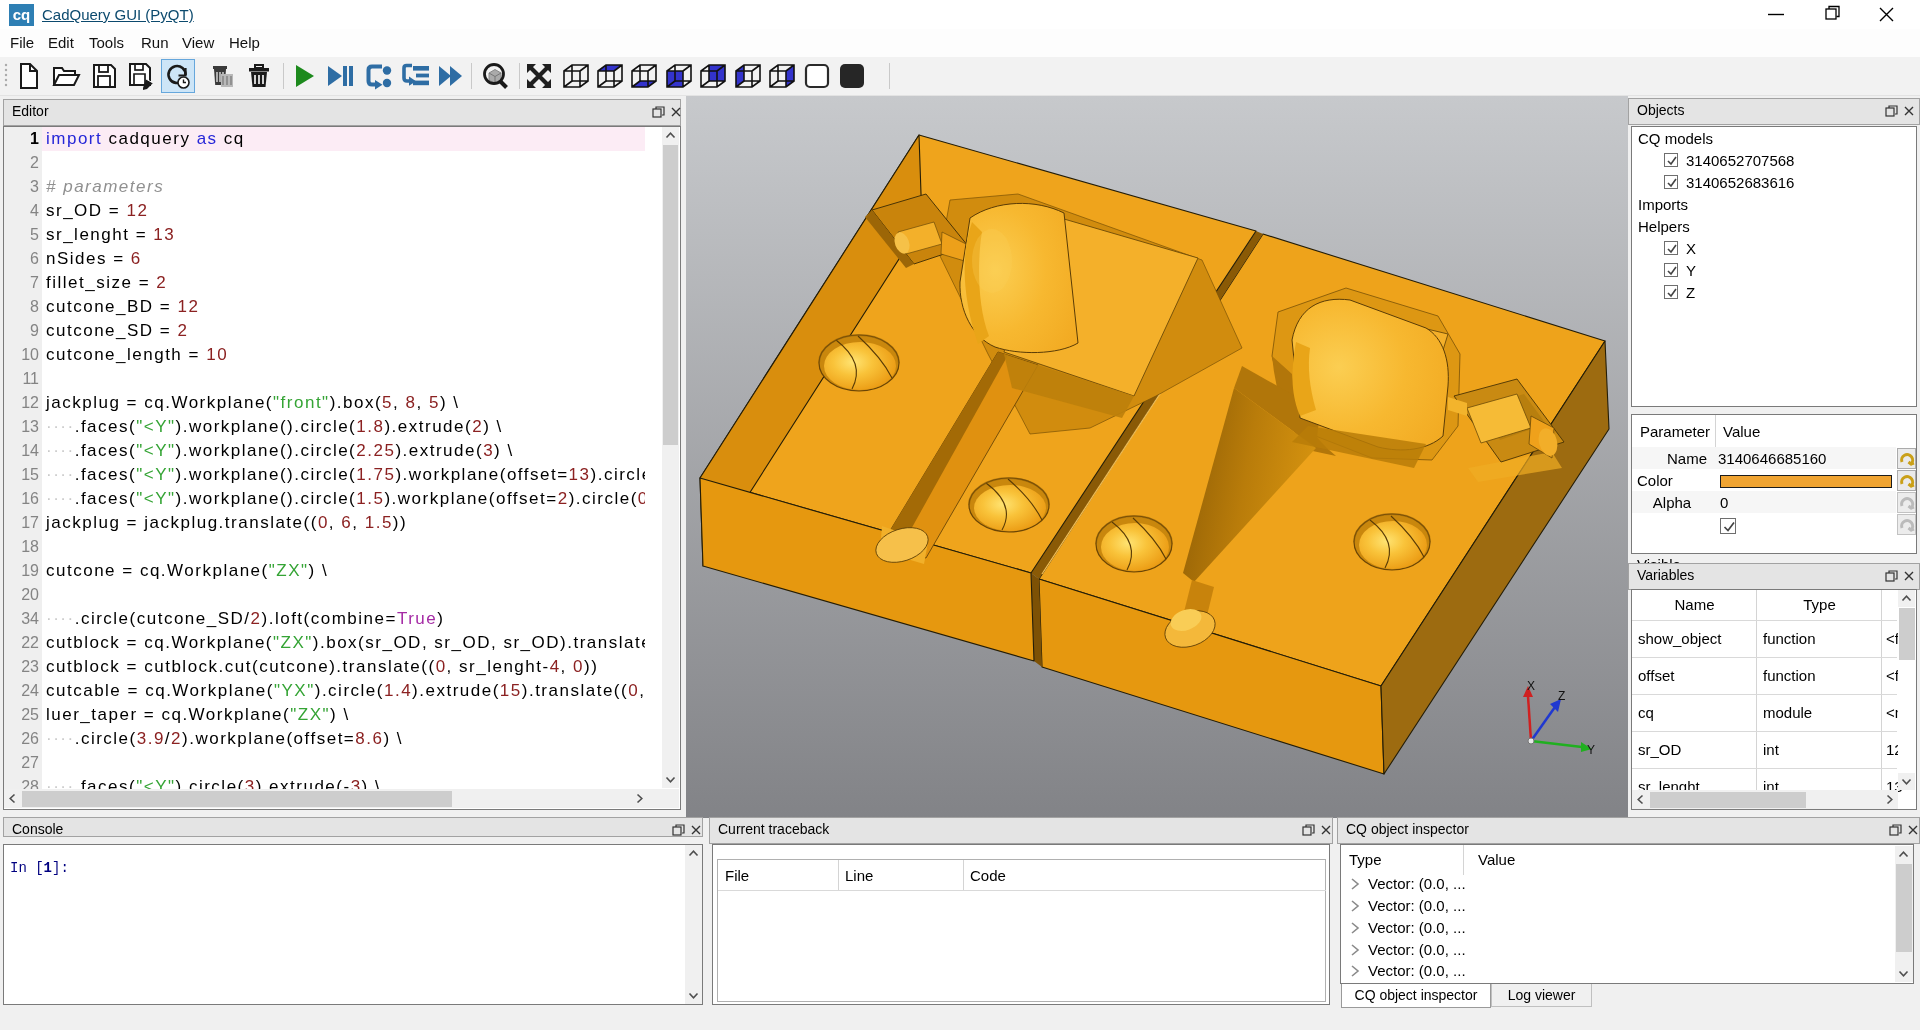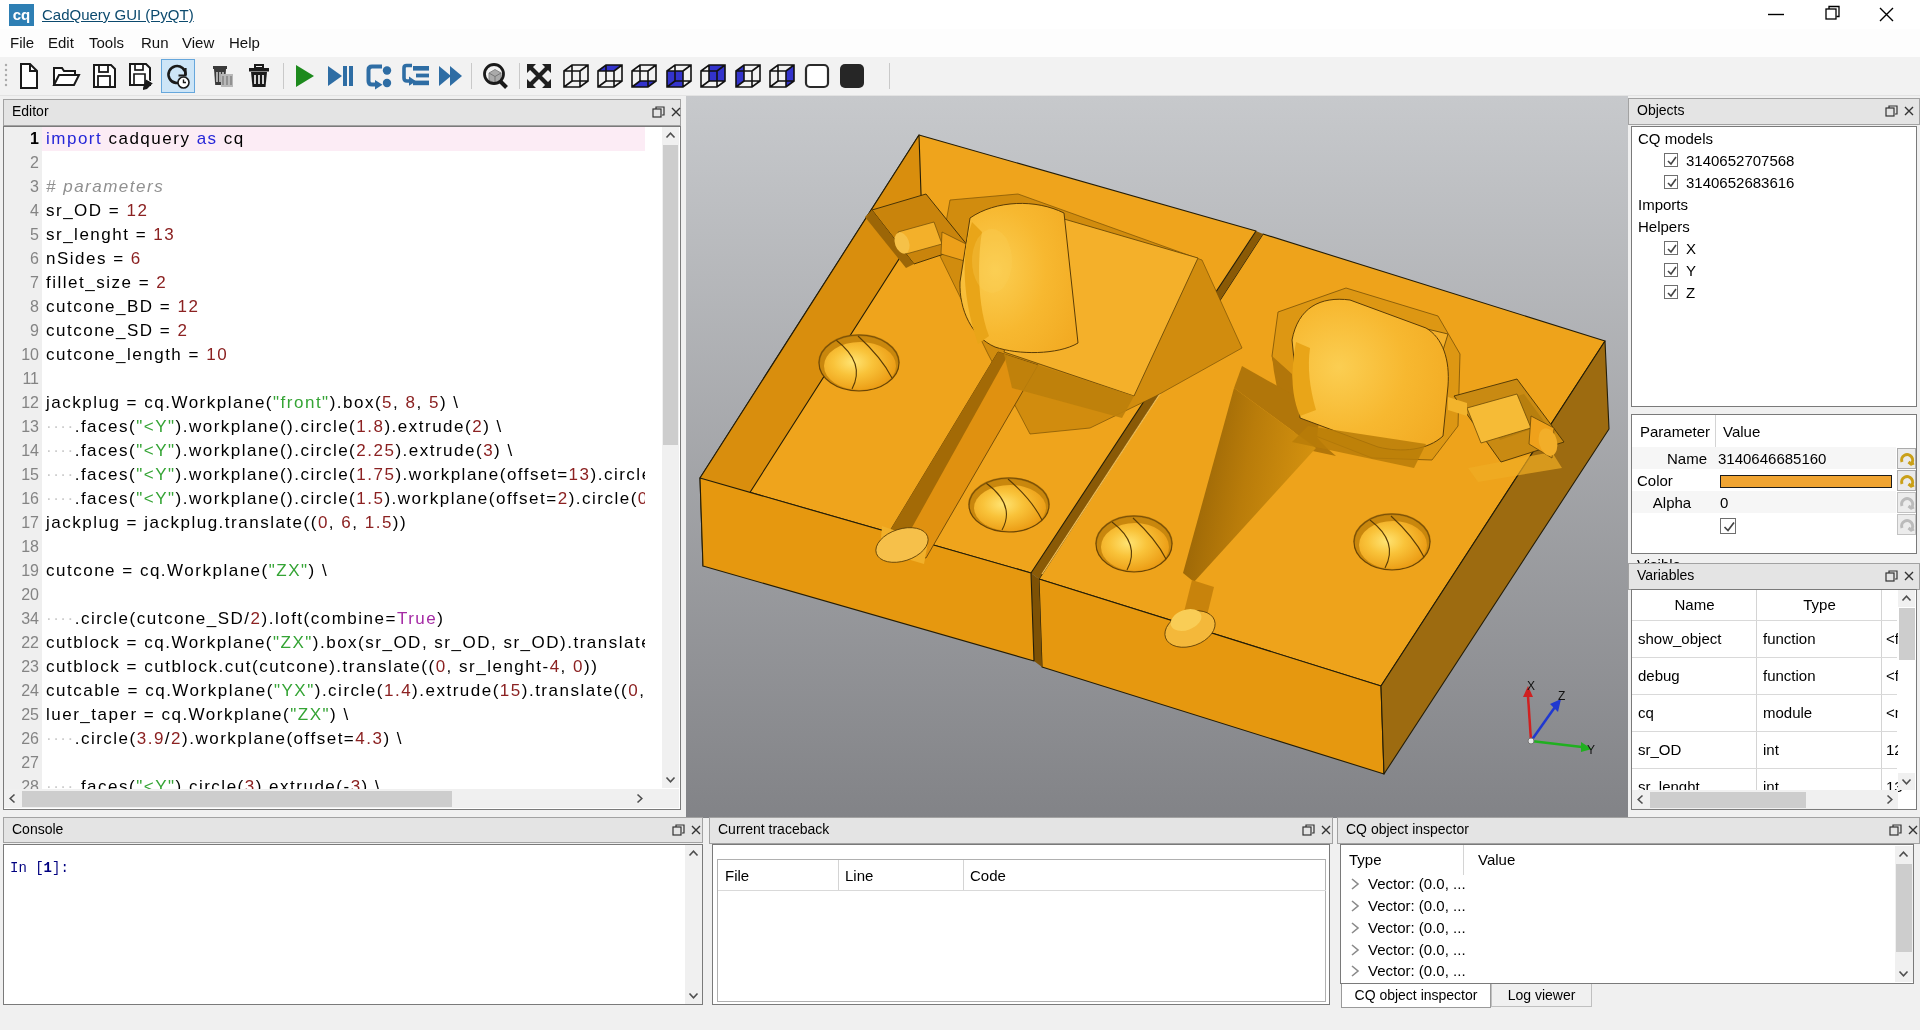--- a/index.html
+++ b/index.html
@@ -269,21 +269,21 @@
 <div class="cl" style="top:312px"><span class="d">····</span>.faces(<span class="s">"&lt;Y"</span>).workplane().circle(<span class="n">2.25</span>).extrude(<span class="n">3</span>) \</div>
 <div class="cl" style="top:336px"><span class="d">····</span>.faces(<span class="s">"&lt;Y"</span>).workplane().circle(<span class="n">1.75</span>).workplane(offset=<span class="n">13</span>).circle</div>
 <div class="cl" style="top:360px"><span class="d">····</span>.faces(<span class="s">"&lt;Y"</span>).workplane().circle(<span class="n">1.5</span>).workplane(offset=<span class="n">2</span>).circle(<span class="n">0</span></div>
 <div class="cl" style="top:384px">jackplug = jackplug.translate((<span class="n">0</span>, <span class="n">6</span>, <span class="n">1.5</span>))</div>
 <div class="cl" style="top:432px">cutcone = cq.Workplane(<span class="s">"ZX"</span>) \</div>
 <div class="cl" style="top:480px"><span class="d">····</span>.circle(cutcone_SD/<span class="n">2</span>).loft(combine=<span class="t">True</span>)</div>
 <div class="cl" style="top:504px">cutblock = cq.Workplane(<span class="s">"ZX"</span>).box(sr_OD, sr_OD, sr_OD).translate</div>
 <div class="cl" style="top:528px">cutblock = cutblock.cut(cutcone).translate((<span class="n">0</span>, sr_lenght-<span class="n">4</span>, <span class="n">0</span>))</div>
 <div class="cl" style="top:552px">cutcable = cq.Workplane(<span class="s">"YX"</span>).circle(<span class="n">1.4</span>).extrude(<span class="n">15</span>).translate((<span class="n">0</span>,</div>
 <div class="cl" style="top:576px">luer_taper = cq.Workplane(<span class="s">"ZX"</span>) \</div>
-<div class="cl" style="top:600px"><span class="d">····</span>.circle(<span class="n">3.9</span>/<span class="n">2</span>).workplane(offset=<span class="n">4.3</span>) \</div>
+<div class="cl" style="top:600px"><span class="d">····</span>.circle(<span class="n">3.9</span>/<span class="n">2</span>).workplane(offset=<span class="n">8.6</span>) \</div>
 <div class="cl" style="top:648px"><span class="d">····</span>.faces(<span class="s">"&lt;Y"</span>).circle(<span class="n">3</span>).extrude(-<span class="n">3</span>) \</div>
 </div>
 
 <div class="sbv" style="left:662px;top:127px;width:17px;height:661px;">
   <div class="arr" style="left:0;top:0">
       <svg width="17" height="17" style="display:block">
         <path d="M4.5 10.5 L8.5 6.2 L12.5 10.5" fill="none" stroke="#4f4f4f" stroke-width="1.6"></path>
       </svg>
     </div>
   <div class="arr" style="left:0;top:644px">
@@ -532,21 +532,21 @@
   <div class="vline" style="left:124px;top:0;height:200px;"></div>
   <div class="vline" style="left:249px;top:0;height:200px;"></div>
   <div class="hline" style="left:0;top:30px;width:265px;"></div>
   <div class="hline" style="left:0;top:67px;width:265px;"></div>
   <div class="hline" style="left:0;top:104px;width:265px;"></div>
   <div class="hline" style="left:0;top:141px;width:265px;"></div>
   <div class="hline" style="left:0;top:178px;width:265px;"></div>
   <span class="celltx" style="left:6px;top:40px;">show_object</span>
     <span class="celltx" style="left:131px;top:40px;">function</span>
     <span class="celltx" style="left:254px;top:40px;">&lt;f</span>
-  <span class="celltx" style="left:6px;top:77px;">debug</span>
+  <span class="celltx" style="left:6px;top:77px;">offset</span>
     <span class="celltx" style="left:131px;top:77px;">function</span>
     <span class="celltx" style="left:254px;top:77px;">&lt;f</span>
   <span class="celltx" style="left:6px;top:114px;">cq</span>
     <span class="celltx" style="left:131px;top:114px;">module</span>
     <span class="celltx" style="left:254px;top:114px;">&lt;m</span>
   <span class="celltx" style="left:6px;top:151px;">sr_OD</span>
     <span class="celltx" style="left:131px;top:151px;">int</span>
     <span class="celltx" style="left:254px;top:151px;">12</span>
   <span class="celltx" style="left:6px;top:188px;">sr_lenght</span>
     <span class="celltx" style="left:131px;top:188px;">int</span>
@@ -572,21 +572,21 @@
       </div>
     <div class="sbt" style="left:18px;top:2px;width:156px;height:16px;"></div>
     <div class="arr" style="left:249px;top:1px">
         <svg width="17" height="17" style="display:block">
           <path d="M6.5 4.5 L10.8 8.5 L6.5 12.5" fill="none" stroke="#4f4f4f" stroke-width="1.6"></path>
         </svg>
       </div>
   </div>
 </div>
 
-<div class="ptitle" style="left:3px;top:817px;width:700px;height:26px;text-decoration:underline;">
+<div class="ptitle" style="left:3px;top:817px;width:700px;height:20px;text-decoration:underline;">
   <span class="tx">Console</span>
   <svg class="pbtn" style="left:666px">
       <rect x="3" y="5" width="8" height="8" fill="none" stroke="#333" stroke-width="1.2"></rect>
       <path d="M6 5 v-2 h8 v8 h-2" fill="none" stroke="#333" stroke-width="1.2"></path>
     </svg>
   <svg class="pbtn" style="left:684px">
       <path d="M4 4 l8 8 M12 4 l-8 8" stroke="#333" stroke-width="1.4"></path>
     </svg>
 </div>
 <div class="pbox" style="left:3px;top:844px;width:700px;height:161px;"></div>

